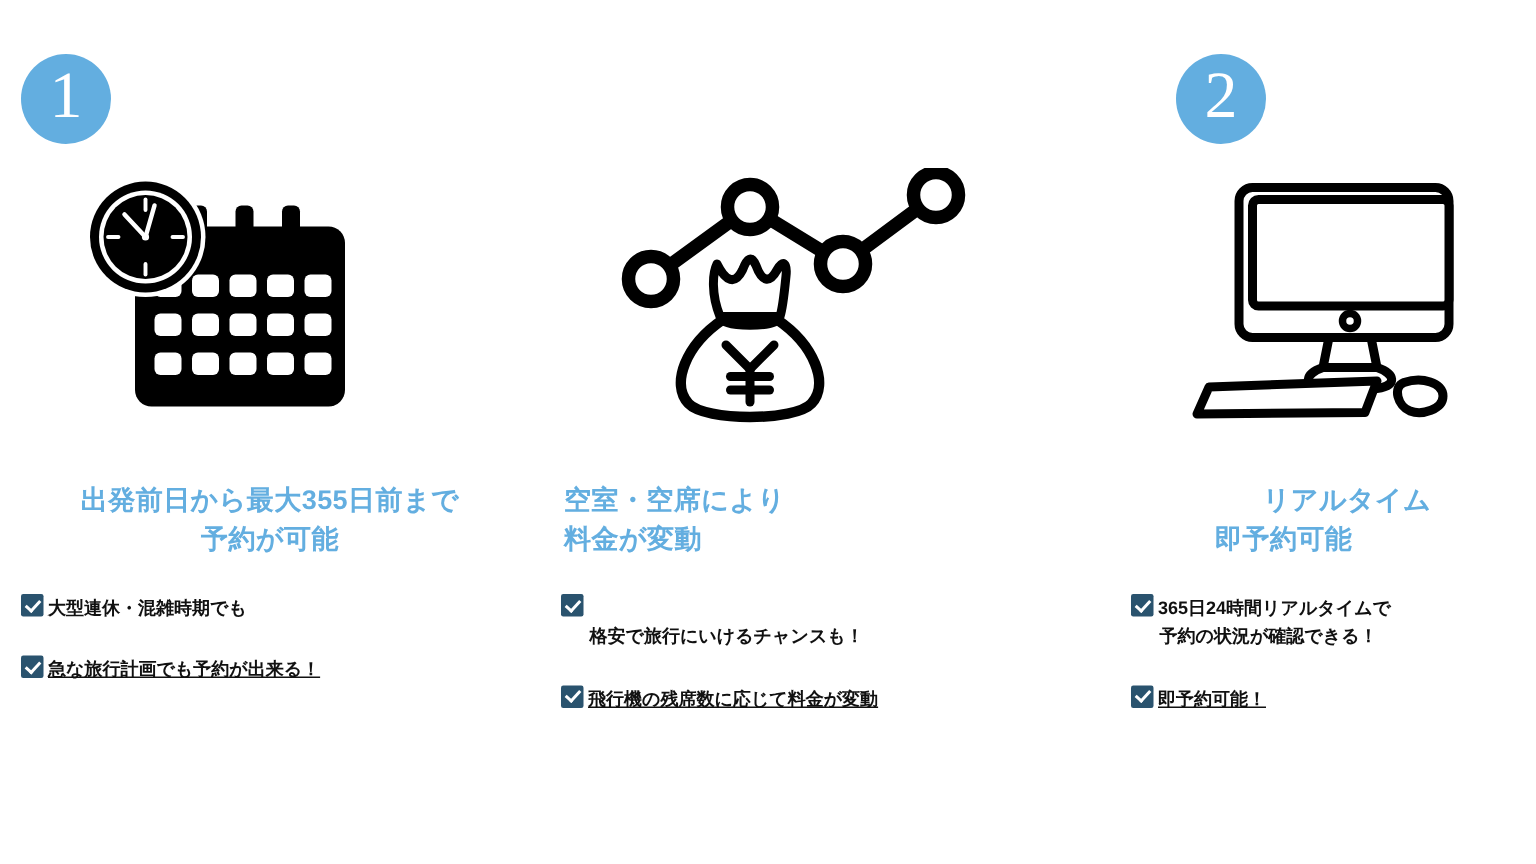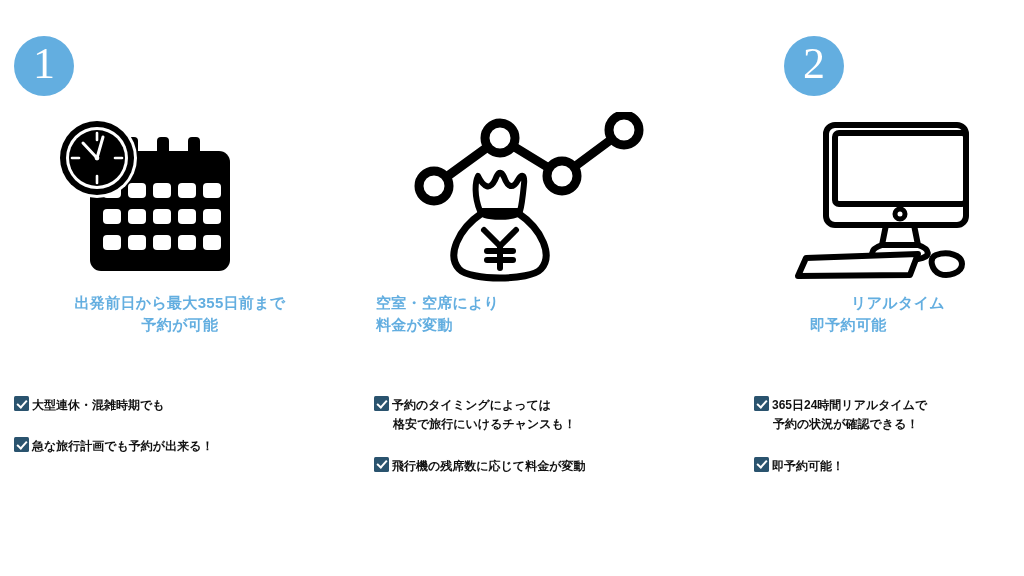--- a/index.html
+++ b/index.html
@@ -77,24 +77,24 @@
   }
   .icon-1 { left: 50px;  width: 210px; }
   .icon-2 { left: 412px; width: 250px; }
   .icon-3 { left: 790px; width: 185px; }
 
   .icon-wrap svg { display: block; }
 
   
   .heading {
     position: absolute;
-    top: 292px;
+    top: 320px;
     color: #63aee0;
     font-weight: 700;
-    font-size: 15px;
+    font-size: 18px;
     line-height: 1.45;
     letter-spacing: 0.3px;
     white-space: nowrap;
   }
   .heading .hl { display: block; }
 
   .h-1 { left: 0; width: 360px; text-align: center; }
   .h-2 { left: 376px; width: 290px; text-align: left; }
   .h-3 { left: 744px; width: 280px; text-align: center; }
 
@@ -109,21 +109,21 @@
     color: #111111;
     font-weight: 700;
     font-size: 12px;
     line-height: 1.62;
   }
   .b-1 { left: 14px;  width: 350px; }
   .b-2 { left: 374px; width: 350px; }
   .b-3 { left: 754px; width: 266px; }
 
   .bullet { margin-bottom: 22px; }
-  .bullet:last-child { margin-bottom: 6px; }
+  .bullet:last-child { margin-bottom: 6px; text-decoration: underline; }
 
   .bullet-line {
     display: block;
     white-space: nowrap;
   }
   .bullet-line.indent { padding-left: 19px; }
 
   .check {
     display: inline-block;
     width: 15px;
@@ -293,21 +293,21 @@
     <div class="bullet">
       <span class="bullet-line"><span class="check"></span><span>大型連休・混雑時期でも</span></span>
     </div>
     <div class="bullet">
       <span class="bullet-line"><span class="check"></span><span>急な旅行計画でも予約が出来る！</span></span>
     </div>
   </div>
 
   <div class="bullets b-2">
     <div class="bullet">
-      <span class="bullet-line"><span class="check"></span><span>予約のタイミングによっては</span></span>
+      <span class="bullet-line"><span class="check"></span></span>
       <span class="bullet-line indent">格安で旅行にいけるチャンスも！</span>
     </div>
     <div class="bullet">
       <span class="bullet-line"><span class="check"></span><span>飛行機の残席数に応じて料金が変動</span></span>
     </div>
   </div>
 
   <div class="bullets b-3">
     <div class="bullet">
       <span class="bullet-line"><span class="check"></span><span>365日24時間リアルタイムで</span></span>

